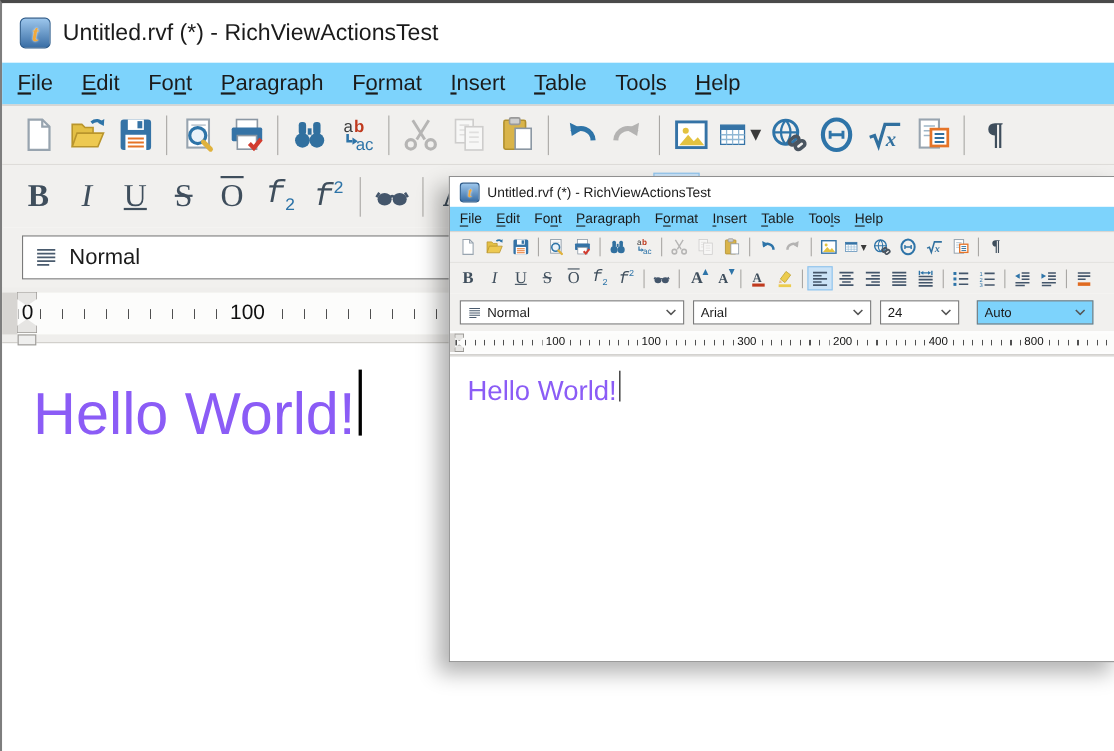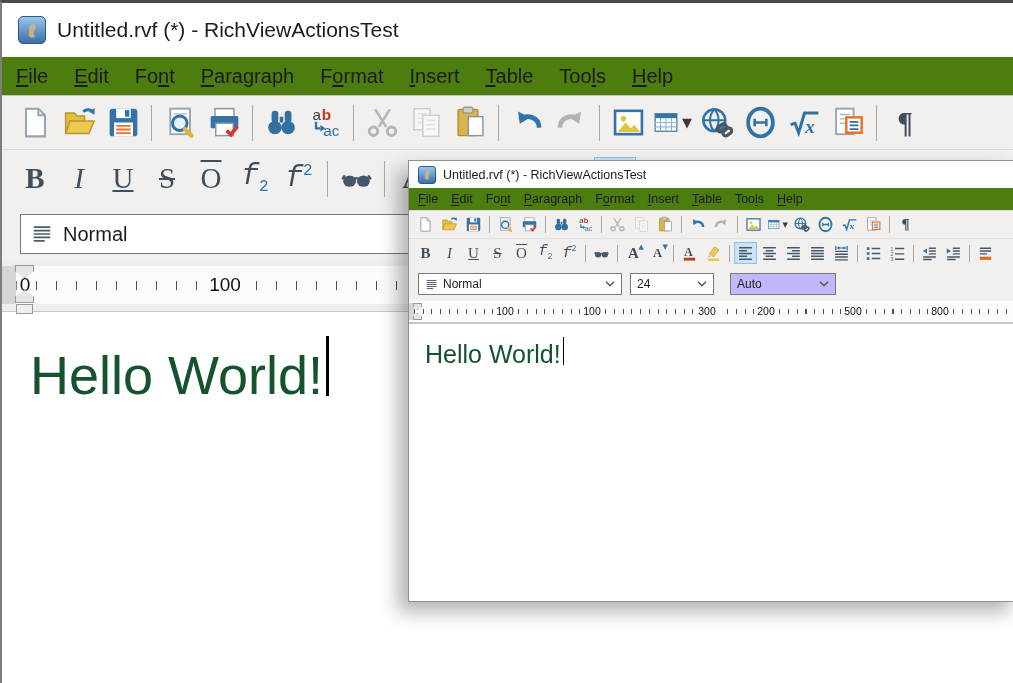--- a/index.html
+++ b/index.html
@@ -18,21 +18,21 @@
   .win-main .titlebar{height:54px;padding-left:16px;gap:11px;font-size:21px;}
   .win-small .titlebar{height:27px;padding-left:9px;gap:7px;font-size:12.5px;}
   .app-icon{display:flex;align-items:center;justify-content:center;border-radius:5px;
             background:linear-gradient(#9cc6ec,#3a6ea5);border:1px solid #2b5a8a;
             color:#f2a93b;font-family:"Liberation Serif",serif;font-style:italic;font-weight:bold;
             text-shadow:0 0 2px #fff;}
   .win-main .app-icon{width:26px;height:26px;font-size:21px;}
   .win-small .app-icon{width:16px;height:16px;font-size:13px;border-radius:3px;}
   .title-text{white-space:nowrap;}
   
-  .menubar{display:flex;align-items:center;background:#4d7c0f;}
+  .menubar{display:flex;align-items:center;background:#7dd3fc;}
   .win-main .menubar{height:38px;padding-left:14px;font-size:20px;}
   .win-small .menubar{height:22px;padding-left:9px;font-size:12.5px;}
   .menu-item{white-space:nowrap;cursor:default;}
   .win-main .menu-item{margin-right:26px;}
   .win-small .menu-item{margin-right:13px;}
   .accel{text-decoration:underline;text-underline-offset:2px;}
   
   .toolbar{display:flex;align-items:center;background:#f1f0ee;overflow:hidden;}
   .win-main .toolbar{padding-left:12px;gap:2px;}
   .win-small .toolbar{padding-left:5px;gap:1px;}
@@ -70,21 +70,21 @@
   .win-small .dd{font-size:7px;}
   .tsep{width:1px;background:#a9a7a4;flex:none;}
   .win-main .tsep{height:36px;margin:0 5px;}
   .win-small .tsep{height:17px;margin:0 3px;}
   
   .comborow{display:flex;align-items:center;background:#f1f0ee;}
   .win-main .comborow{height:54px;padding-left:18px;}
   .win-small .comborow{height:34px;padding-left:9px;gap:8px;}
   .combo{display:flex;align-items:center;background:#fff;border:1px solid #7a7a7a;
          box-sizing:border-box;white-space:nowrap;overflow:hidden;}
-  .combo.gray{background:#c4b5fd;justify-content:space-between;}
+  .combo.gray{background:#7dd3fc;justify-content:space-between;}
   .win-main .combo{height:40px;font-size:20px;padding:0 10px;gap:10px;width:calc(100% - 36px);}
   .win-small .combo{height:22px;font-size:12px;padding:0 6px;gap:5px;}
   .cval{flex:1;overflow:hidden;}
   .chev{flex:none;}
   .win-main .chev{width:16px;height:10px;}
   .win-small .chev{width:10px;height:6px;}
   .sic{flex:none;}
   .win-main .sic{width:22px;height:22px;}
   .win-small .sic{width:13px;height:13px;}
   
@@ -107,21 +107,21 @@
   .im{position:absolute;background:#e6e5e3;box-shadow:inset 0 0 0 1px #9a9894;}
   .win-main .im1{left:13px;top:4px;width:19px;height:13px;clip-path:polygon(0 0,100% 0,100% 50%,50% 100%,0 50%);}
   .win-main .im2{left:13px;top:29px;width:19px;height:13px;clip-path:polygon(50% 0,100% 50%,100% 100%,0 100%,0 50%);}
   .win-main .im3{left:14px;top:43px;width:17px;height:10px;background:#efefee;border:1px solid #9a9894;box-shadow:none;box-sizing:border-box;}
   .win-small .im1{left:4px;top:2px;width:9px;height:7px;clip-path:polygon(0 0,100% 0,100% 50%,50% 100%,0 50%);}
   .win-small .im2{left:4px;top:12px;width:9px;height:7px;clip-path:polygon(50% 0,100% 50%,100% 100%,0 100%,0 50%);}
   
   .doc{flex:1;background:#fff;overflow:hidden;}
   .win-main .doc{border-top:1px solid #c9c7c4;padding:24px 0 0 28px;}
   .win-small .doc{border-top:1px solid #c9c7c4;padding:13px 0 0 16px;}
-  .doctext{color:#14532d;line-height:1.15;}
+  .doctext{color:#8b5cf6;line-height:1.15;}
   .win-main .doctext{font-size:54px;}
   .win-small .doctext{font-size:25px;}
   .caret{display:inline-block;background:#000;vertical-align:-0.1em;}
   .win-main .caret{width:2.5px;height:60px;margin-left:3px;}
   .win-small .caret{width:1.5px;height:28px;margin-left:2px;}
   .svgdefs{position:absolute;width:0;height:0;overflow:hidden;}
 </style>
 </head>
 <body>
 
@@ -755,41 +755,47 @@
   <div class="comborow">
     <span class="combo" style="width:204px">
       <svg class="sic" viewBox="0 0 16 16">
           <path d="M2 3h12M2 5.5h12M2 8h12M2 10.5h12M2 13h8" stroke="#4a5b6e" stroke-width="1.2"></path>
         </svg>
       <span class="cval">Normal</span>
       <svg class="chev" viewBox="0 0 10 6">
           <path d="M1 .8l4 4 4-4" stroke="#555" fill="none" stroke-width="1.4"></path>
         </svg>
     </span>
-    <span class="combo" style="width:84px">
+    <span class="combo" style="width:162px">
+      <span class="cval">Arial</span>
+      <svg class="chev" viewBox="0 0 10 6">
+          <path d="M1 .8l4 4 4-4" stroke="#555" fill="none" stroke-width="1.4"></path>
+        </svg>
+    </span>
+    <span class="combo" style="width:72px">
       <span class="cval">24</span>
       <svg class="chev" viewBox="0 0 10 6">
           <path d="M1 .8l4 4 4-4" stroke="#555" fill="none" stroke-width="1.4"></path>
         </svg>
     </span>
     <span class="combo gray" style="width:106px;margin-left:8px">
       <span class="cval">Auto</span>
       <svg class="chev" viewBox="0 0 10 6">
           <path d="M1 .8l4 4 4-4" stroke="#555" fill="none" stroke-width="1.4"></path>
         </svg>
     </span>
   </div>
   <div class="rulerrow">
     <span class="rmargin"></span>
     <span class="rstrip" style="--tick: 8.7px;">
         <span class="rlabel" style="left: 91px;">100</span>
         <span class="rlabel" style="left: 178px;">100</span>
-        <span class="rlabel" style="left: 265px; margin-left: 28px;">300</span>
+        <span class="rlabel" style="left: 265px;">300</span>
         <span class="rlabel" style="left: 352px;">200</span>
-        <span class="rlabel" style="left: 439px;">500</span>
+        <span class="rlabel" style="left: 439px;">400</span>
         <span class="rlabel" style="left: 526px;">800</span>
       </span>
     <span class="im im1"></span>
     <span class="im im2"></span>
   </div>
   <div class="doc">
     <span class="doctext">Hello World!</span><span class="caret"></span>
   </div>
 </div>
 

